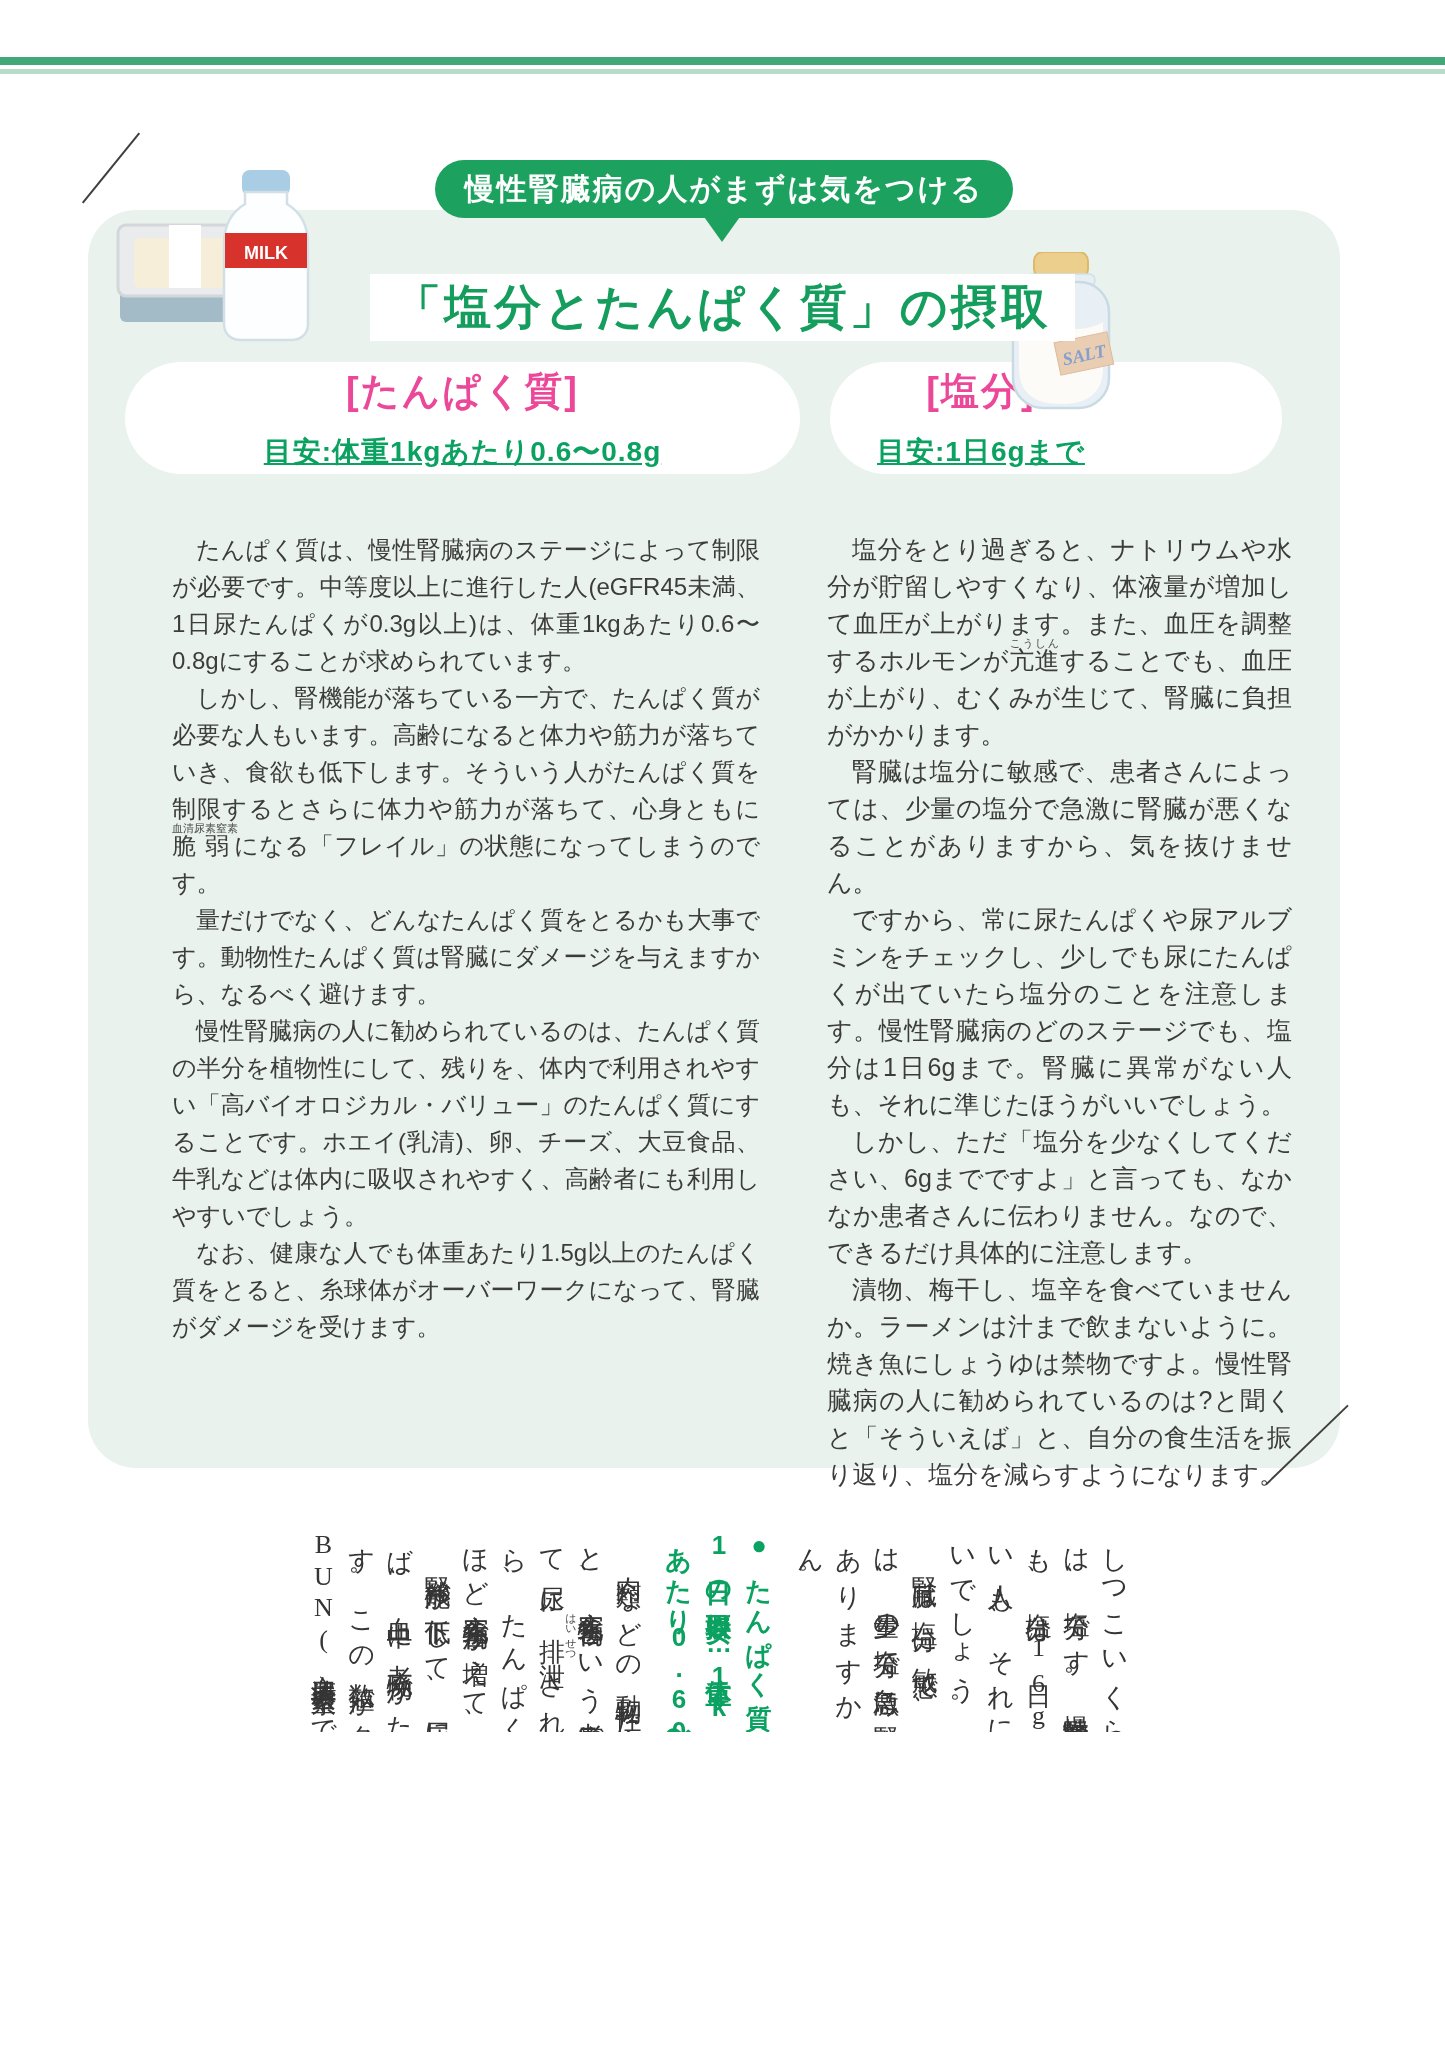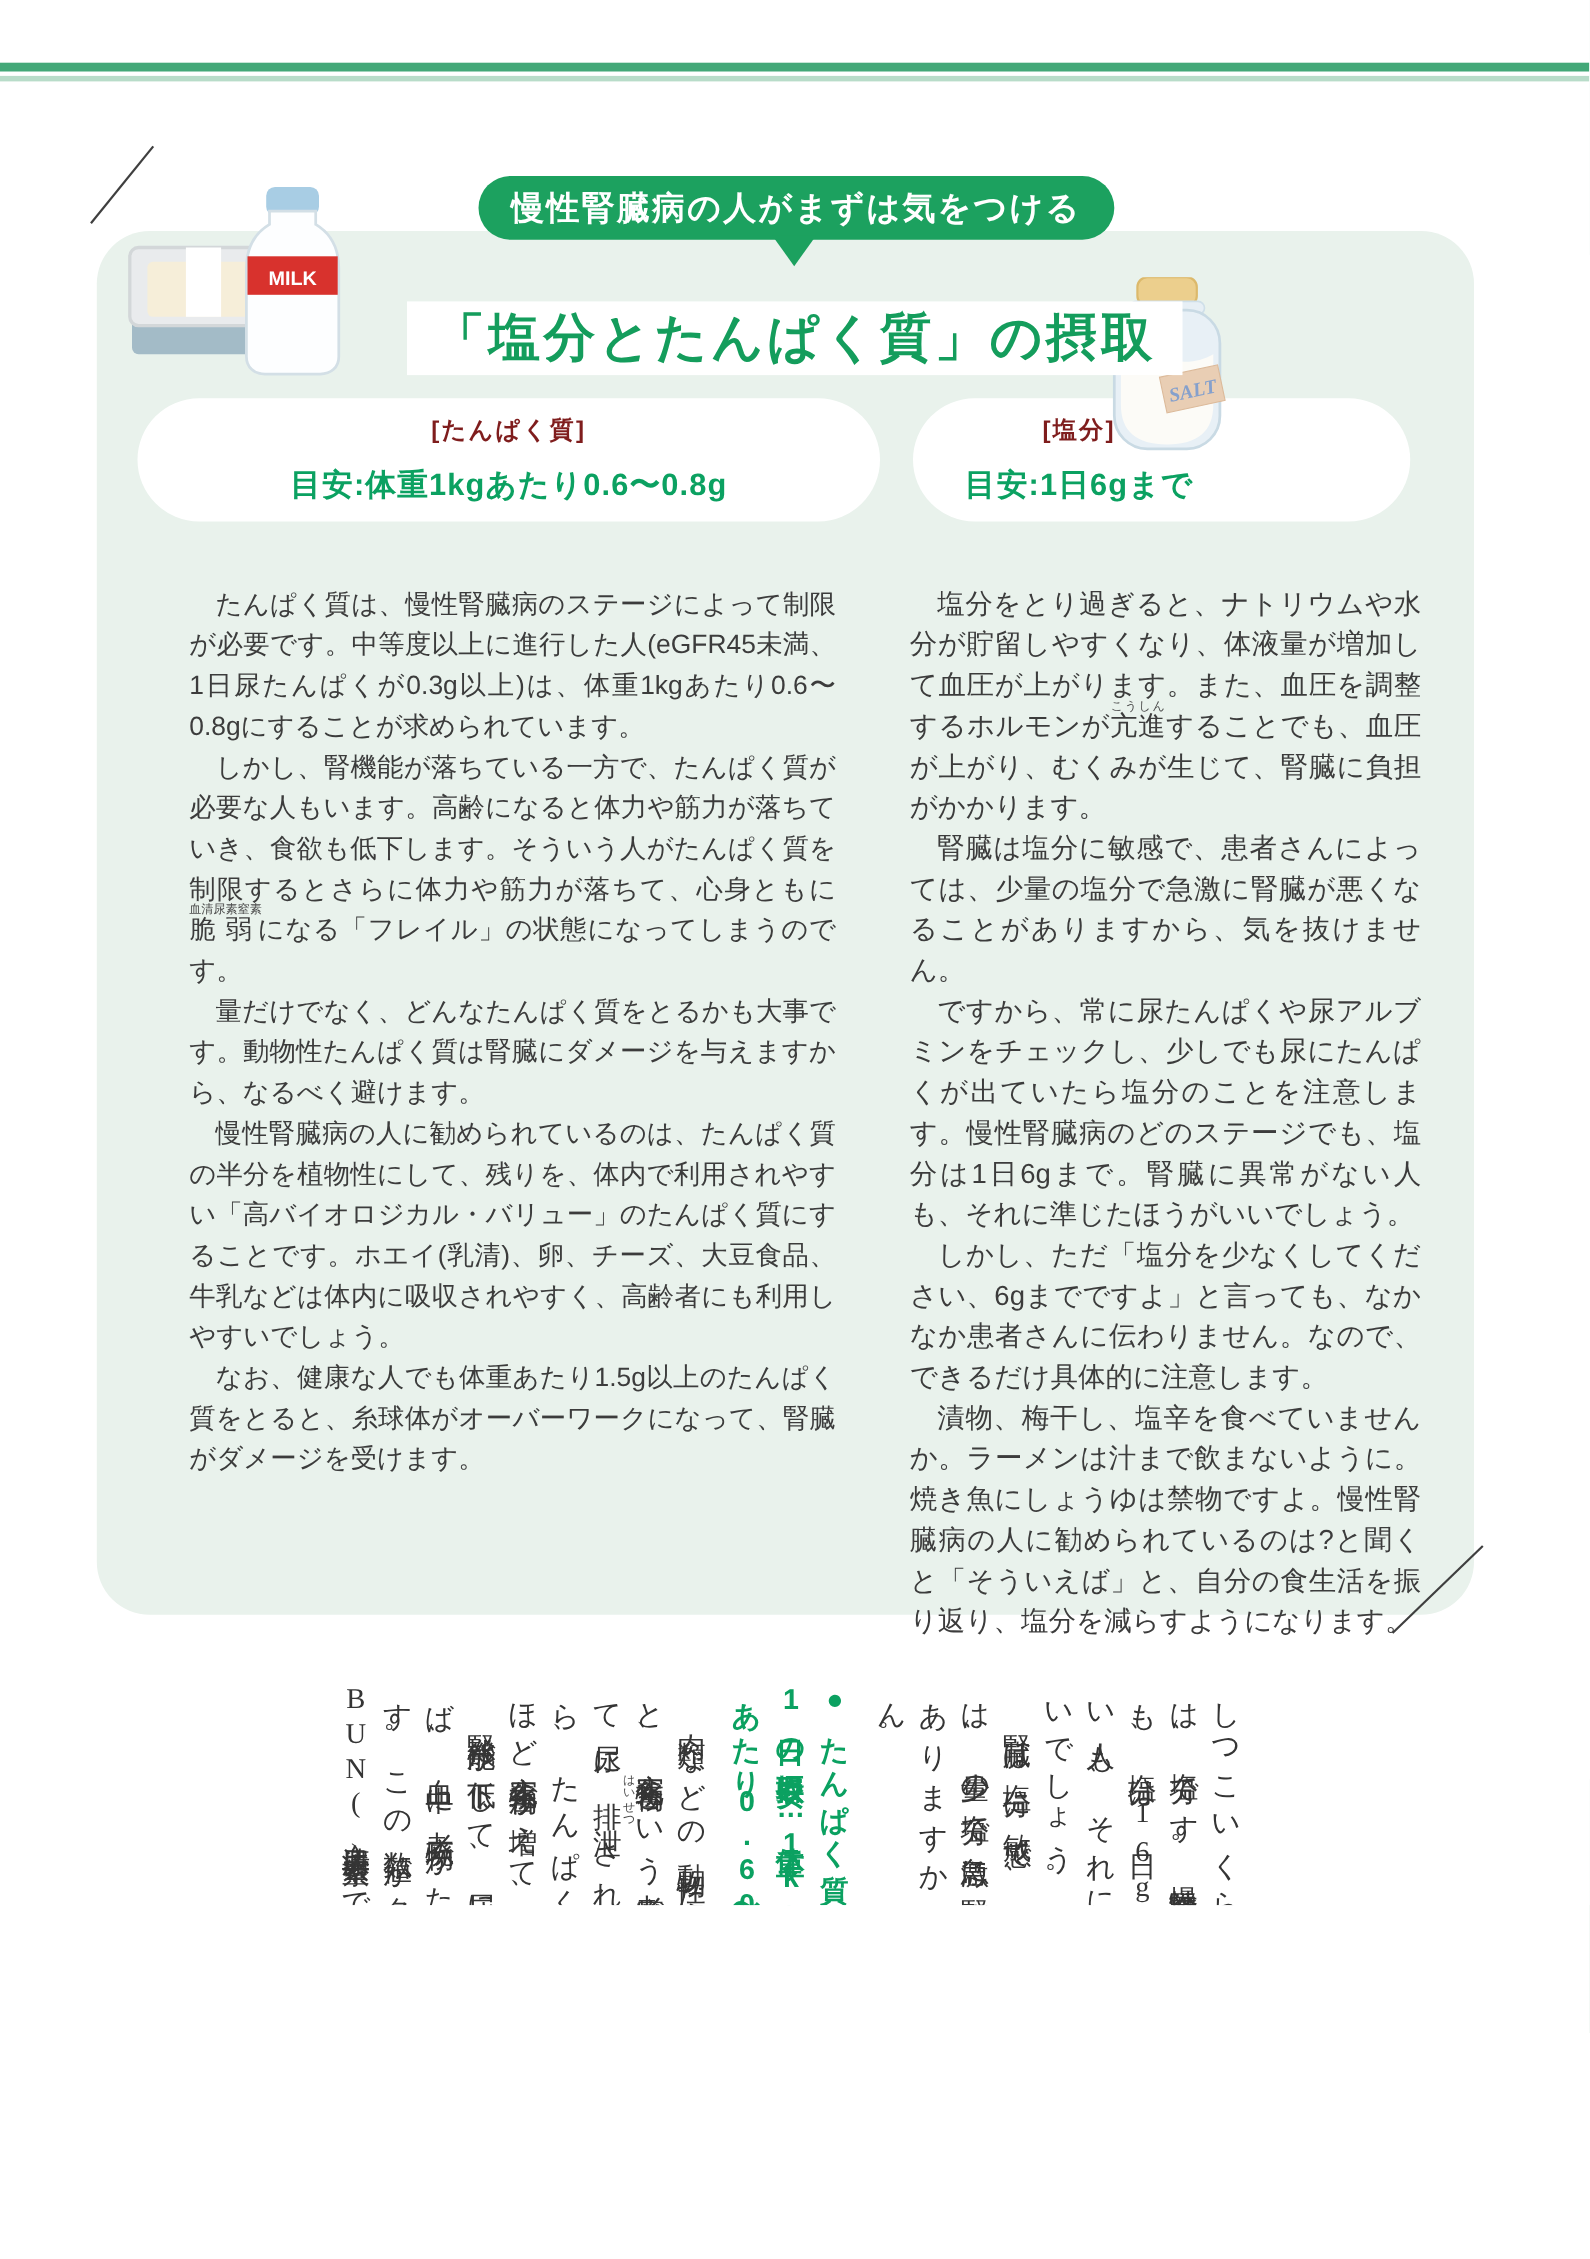--- a/index.html
+++ b/index.html
@@ -37,22 +37,22 @@
     font-size:47px; font-weight:bold; color:#149d5c; letter-spacing:3px;margin-top:22px;
   }
 
   
   .pill {
     position:absolute; background:#ffffff; border-radius:58px; z-index:2;
     display:flex; flex-direction:column; align-items:center; justify-content:center;
   }
   .pill-protein { left:125px; top:362px; width:675px; height:112px; }
   .pill-salt    { left:830px; top:362px; width:452px; height:112px; padding-right:150px; box-sizing:border-box; }
-  .pill-heading { font-size:22px; font-weight:bold; color:#7f1d1d; letter-spacing:2px; }
-  .pill-guide   { font-size:28px; font-weight:bold; color:#0ba161; margin-top:16px; letter-spacing:1px; }
+  .pill-heading { font-size:38px; font-weight:bold; color:#ec4899; letter-spacing:2px; }
+  .pill-guide   { font-size:28px; font-weight:bold; color:#0ba161; margin-top:16px; letter-spacing:1px;text-decoration:underline; }
 
   
   .col { position:absolute; top:492px; text-align:justify; color:#3c3c3c; z-index:1;margin-top:39px; }
   .col-protein { left:172px; width:588px; font-size:24px;  line-height:37px; }
   .col-salt    { left:827px; width:465px; font-size:25px;  line-height:37px; }
   .body-p { margin:0; text-indent:1em; }
   ruby rt { font-size:11px; color:#4a4a4a; letter-spacing:0; }
 
   
   .slash { position:absolute; border-top:2px solid #3f3f3f; z-index:6; }

